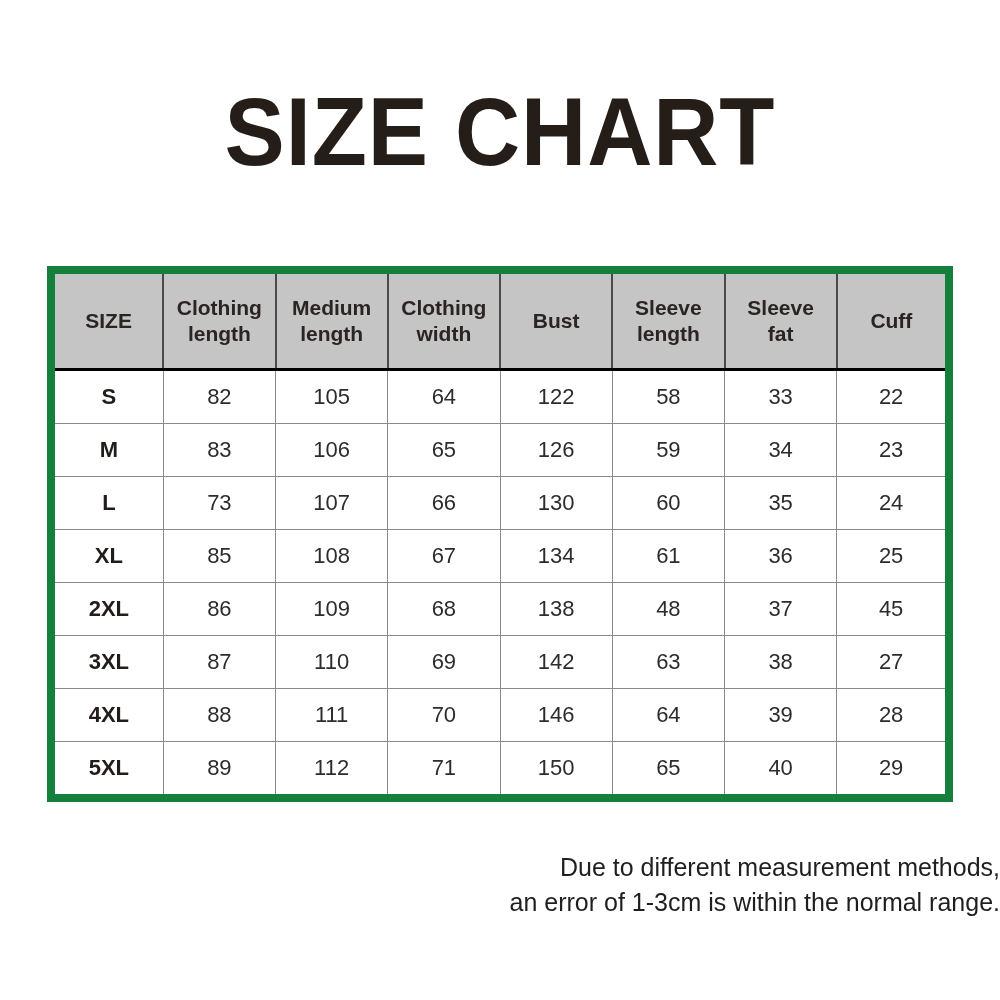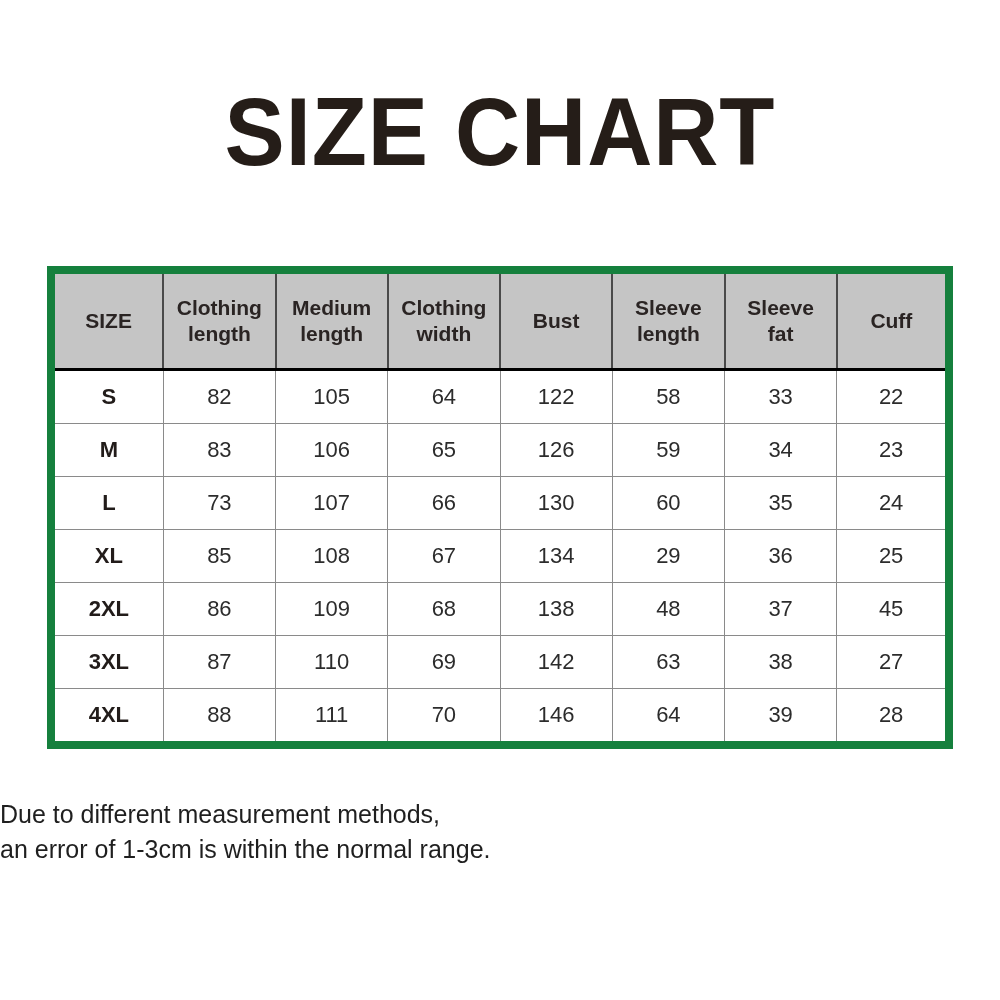--- a/index.html
+++ b/index.html
@@ -57,21 +57,21 @@
     vertical-align: middle;
     color: #2c2c2c;
     background: #ffffff;
   }
   table.size-table td.size-label {
     font-weight: bold;
     color: #221c1a;
   }
   .footer {
     margin: 48px 0 0 0;
-    text-align: left;
+    text-align: right;
     font-size: 25px;
     line-height: 1.38;
     color: #1f1f1f;
   }
 </style>
 </head>
 <body>
 
 <div class="canvas">
 
@@ -120,21 +120,21 @@
           <td>60</td>
           <td>35</td>
           <td>24</td>
         </tr>
         <tr>
           <td class="size-label">XL</td>
           <td>85</td>
           <td>108</td>
           <td>67</td>
           <td>134</td>
-          <td>29</td>
+          <td>61</td>
           <td>36</td>
           <td>25</td>
         </tr>
         <tr>
           <td class="size-label">2XL</td>
           <td>86</td>
           <td>109</td>
           <td>68</td>
           <td>138</td>
           <td>48</td>
@@ -154,20 +154,30 @@
         <tr>
           <td class="size-label">4XL</td>
           <td>88</td>
           <td>111</td>
           <td>70</td>
           <td>146</td>
           <td>64</td>
           <td>39</td>
           <td>28</td>
         </tr>
+        <tr>
+          <td class="size-label">5XL</td>
+          <td>89</td>
+          <td>112</td>
+          <td>71</td>
+          <td>150</td>
+          <td>65</td>
+          <td>40</td>
+          <td>29</td>
+        </tr>
       </tbody>
   </table>
 
   <p class="footer">
     <span>Due to different measurement methods,</span><br>
     <span>an error of 1-3cm is within the normal range.</span>
   </p>
 
 </div>
 

